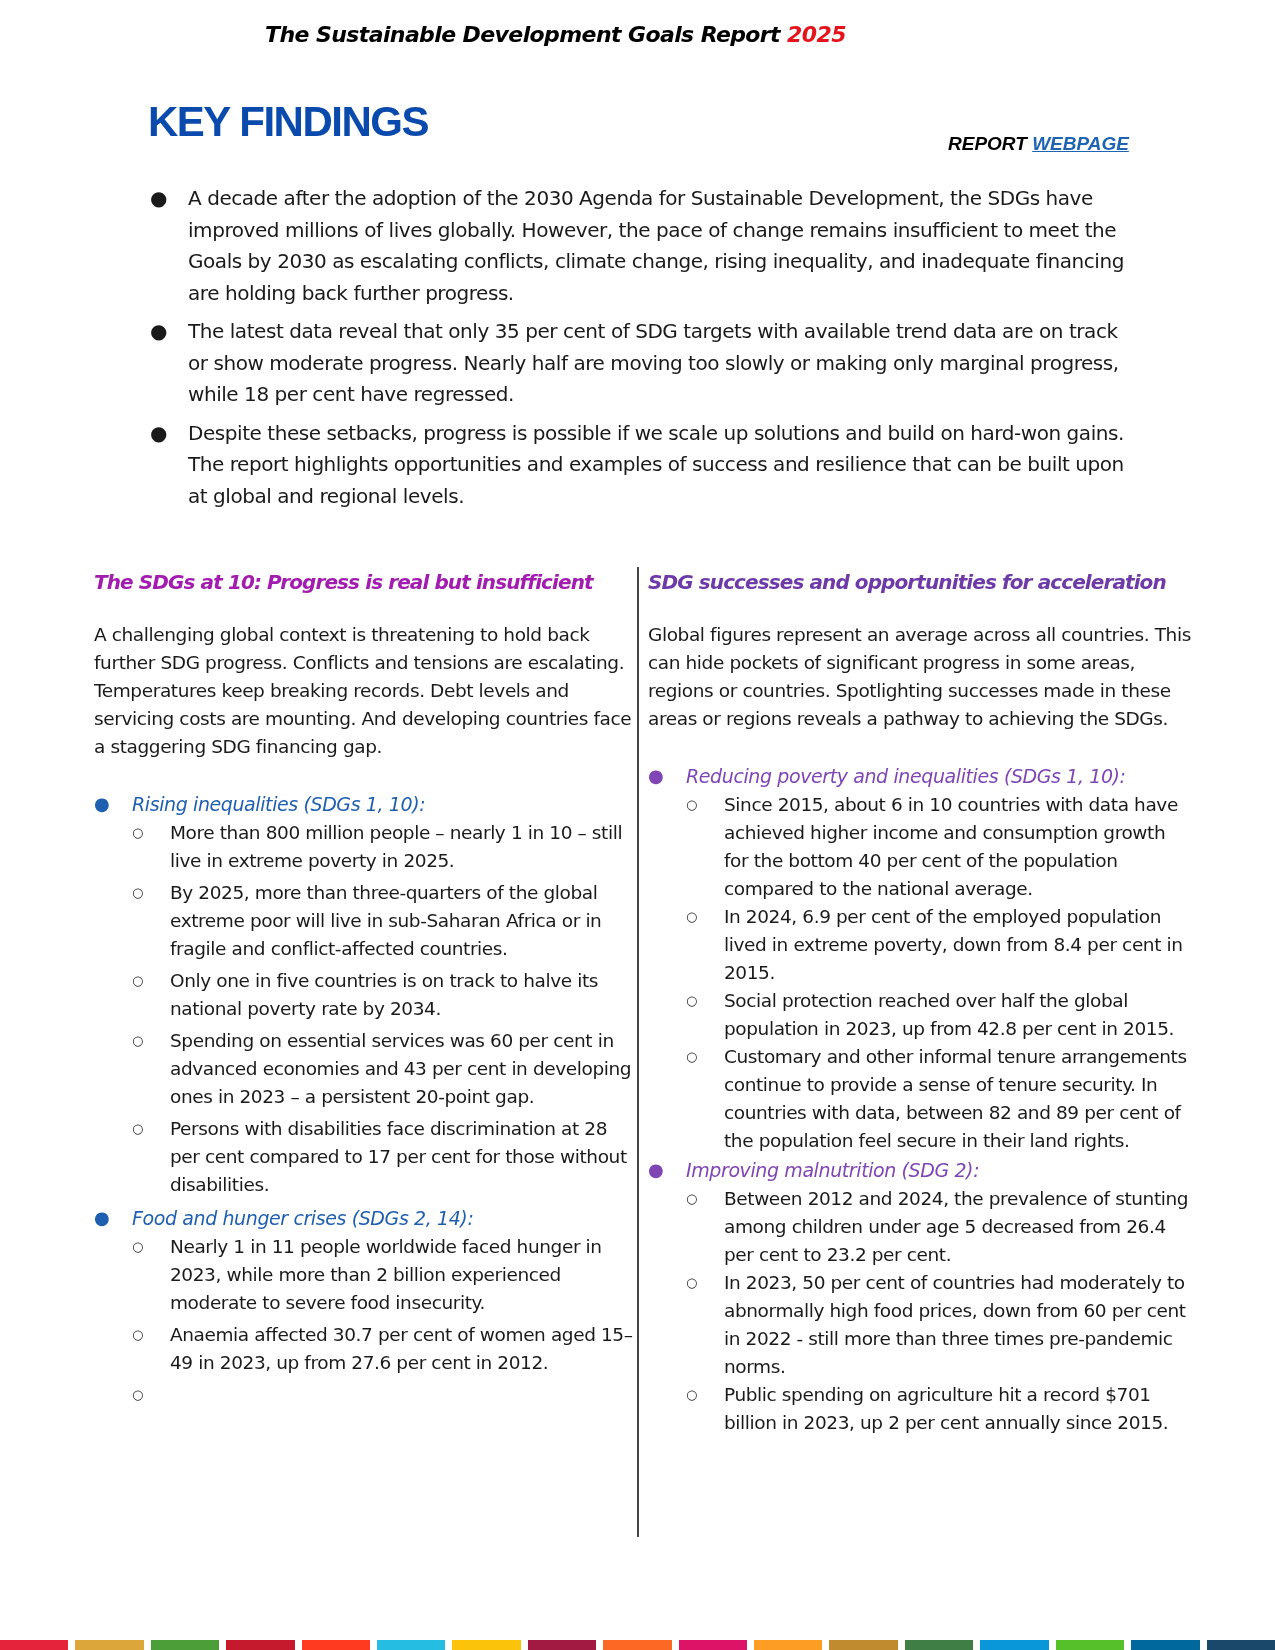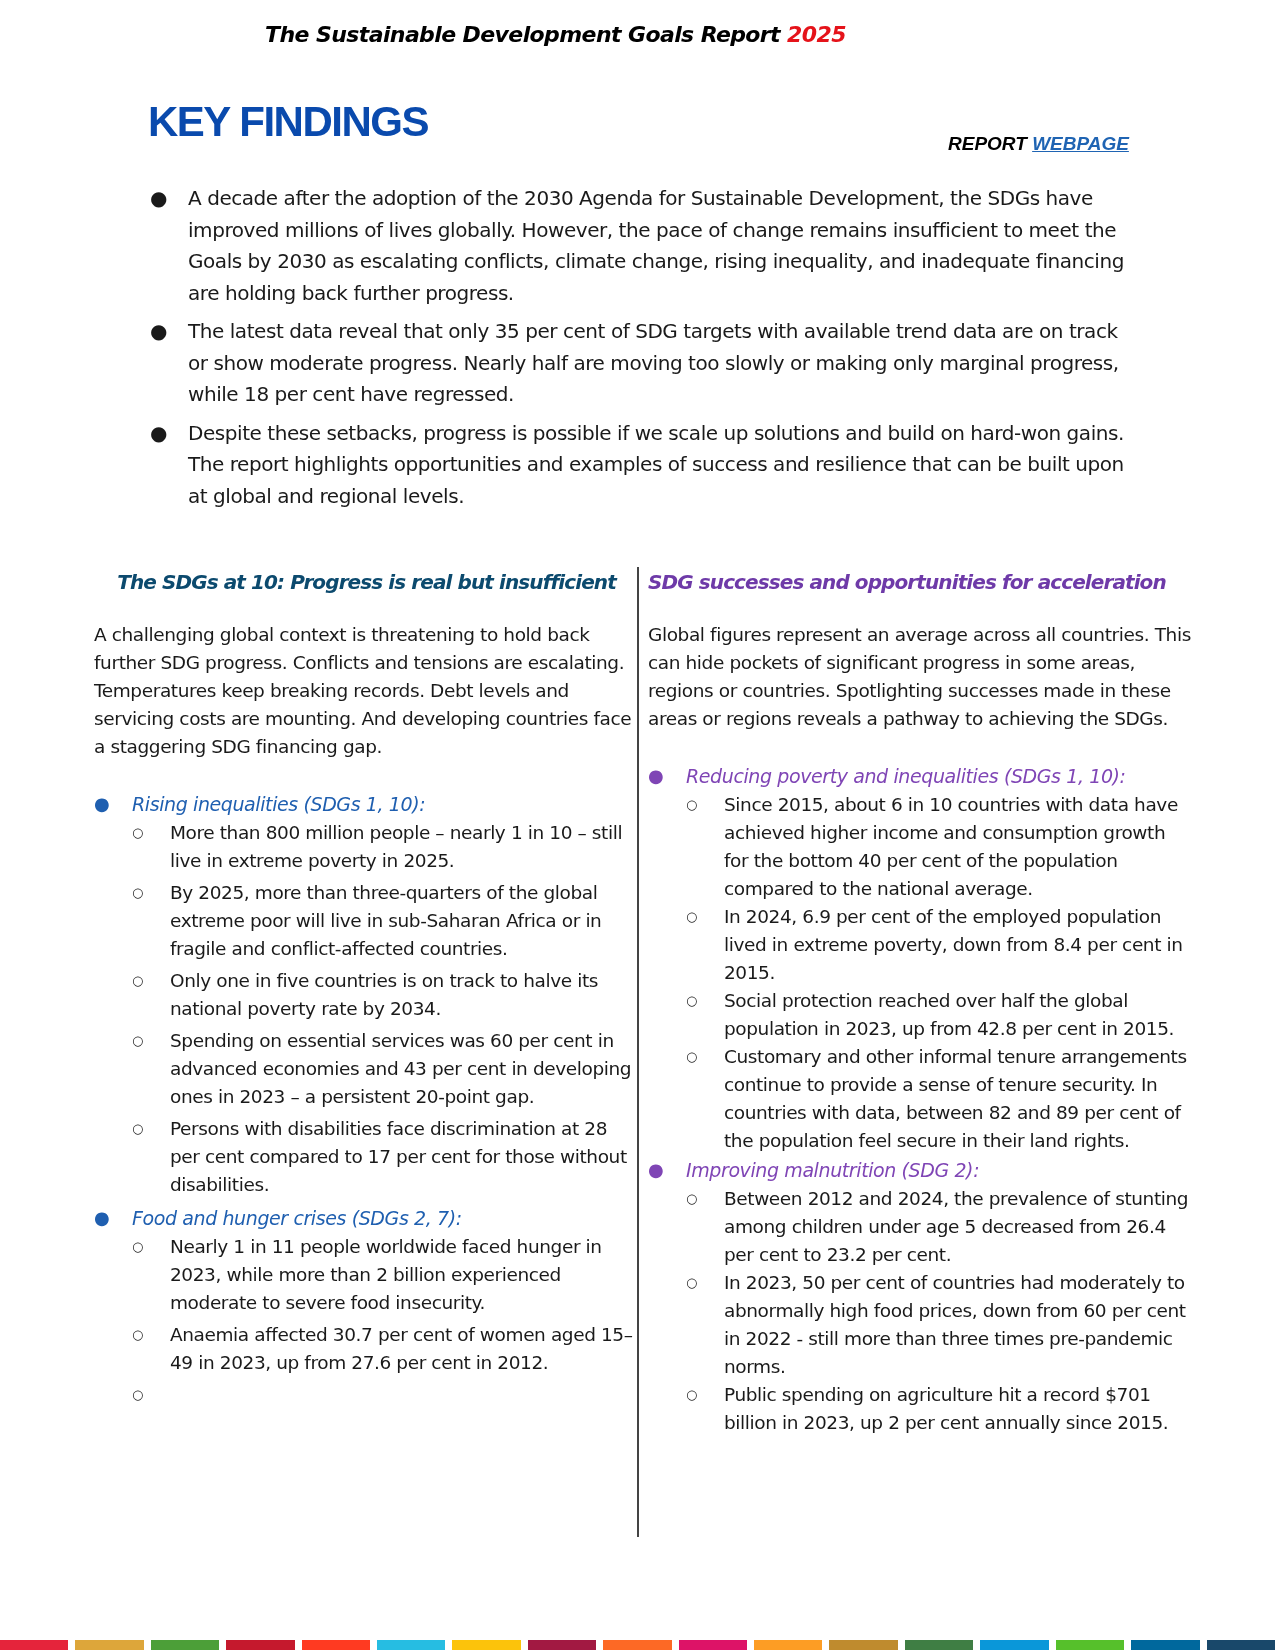--- a/index.html
+++ b/index.html
@@ -41,21 +41,21 @@
   }
   .col-left { left: 94px; }
   .col-right { left: 648px; }
   .divider {
     position: absolute; left: 637px; top: 567px; width: 1.5px; height: 970px; background: #444;
   }
   .col h2 {
     margin: 0; font-size: 20px; font-weight: 800; font-style: italic;
     letter-spacing: -0.9px; line-height: 28px;
   }
-  .col-left h2 { color: #0c4a6e; text-align: center; }
+  .col-left h2 { color: #a21caf; }
   .col-right h2 { color: #6e3aa8; }
   .col p.lead {
     margin: 25px 0 0 0; font-size: 18.5px; line-height: 28px; letter-spacing: -0.4px;
     color: #1a1a1a;
   }
   ul.topics { list-style: none; margin: 28px 0 0 0; padding: 0; }
   ul.topics > li { position: relative; padding-left: 38px; }
   .topic-label {
     font-size: 19px; font-style: italic; line-height: 30px; letter-spacing: -0.4px;
   }
@@ -111,21 +111,21 @@
       <ul class="sub">
         <li><span class="circ">○</span><span>More than 800 million people – nearly 1 in 10 – still live in extreme poverty in 2025.</span></li>
         <li><span class="circ">○</span><span>By 2025, more than three-quarters of the global extreme poor will live in sub-Saharan Africa or in fragile and conflict-affected countries.</span></li>
         <li><span class="circ">○</span><span>Only one in five countries is on track to halve its national poverty rate by 2034.</span></li>
         <li><span class="circ">○</span><span>Spending on essential services was 60 per cent in advanced economies and 43 per cent in developing ones in 2023 – a persistent 20-point gap.</span></li>
         <li><span class="circ">○</span><span>Persons with disabilities face discrimination at 28 per cent compared to 17 per cent for those without disabilities.</span></li>
       </ul>
     </li>
     <li>
       <span class="bullet">●</span>
-      <div class="topic-label">Food and hunger crises (SDGs 2, 7):</div>
+      <div class="topic-label">Food and hunger crises (SDGs 2, 14):</div>
       <ul class="sub">
         <li><span class="circ">○</span><span>Nearly 1 in 11 people worldwide faced hunger in 2023, while more than 2 billion experienced moderate to severe food insecurity.</span></li>
         <li><span class="circ">○</span><span>Anaemia affected 30.7 per cent of women aged 15–49 in 2023, up from 27.6 per cent in 2012.</span></li>
         <li><span class="circ">○</span></li>
       </ul>
     </li>
   </ul>
 </div>
 
 <div class="col col-right">

